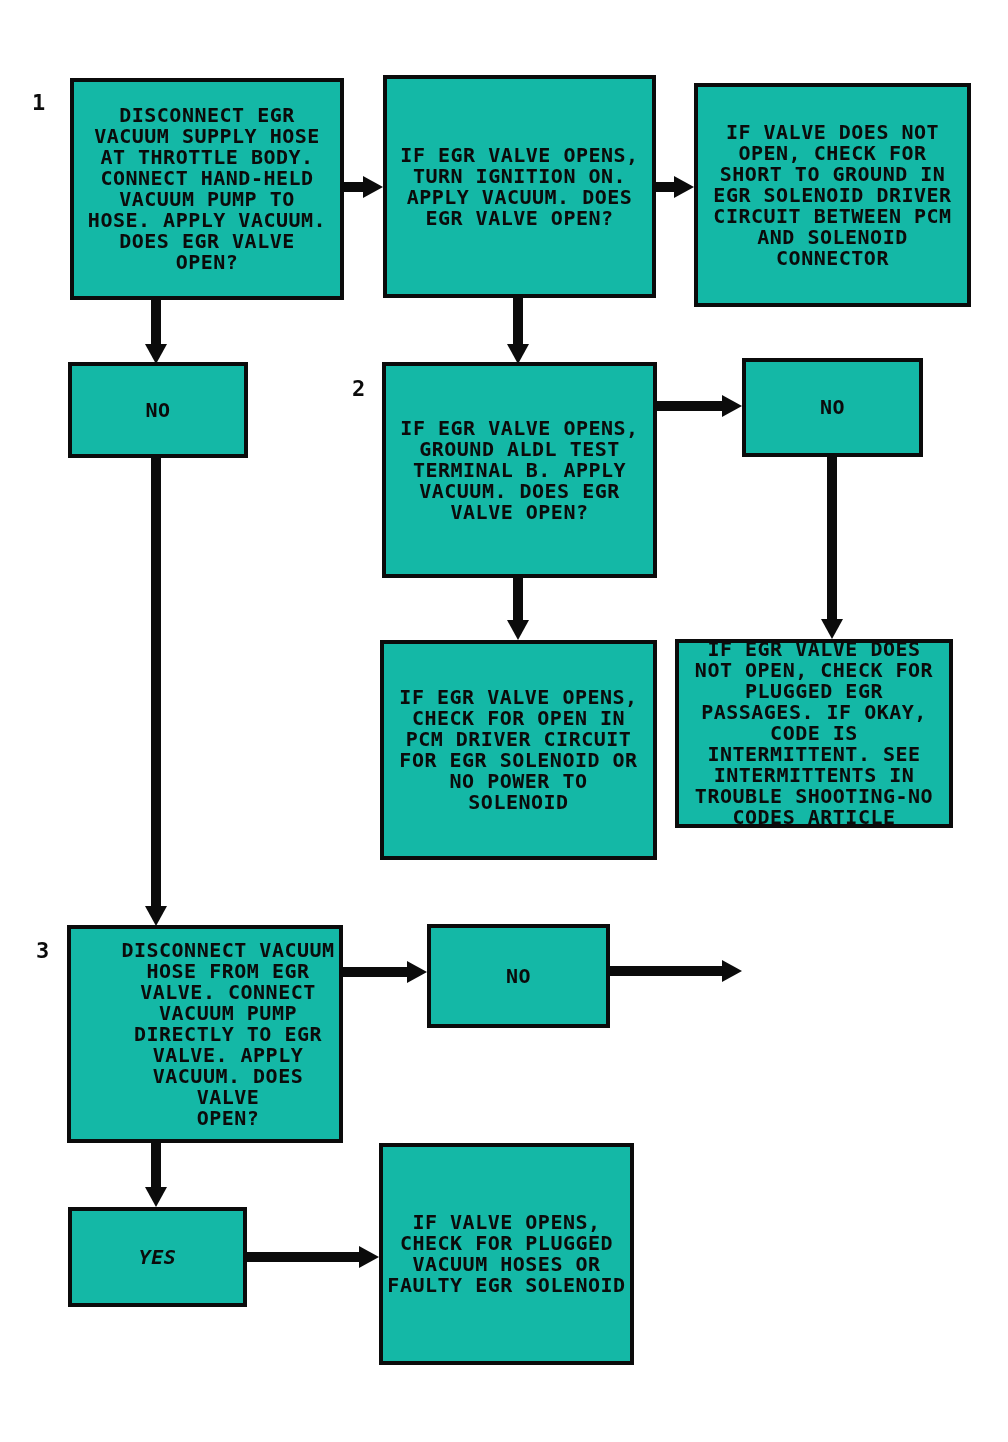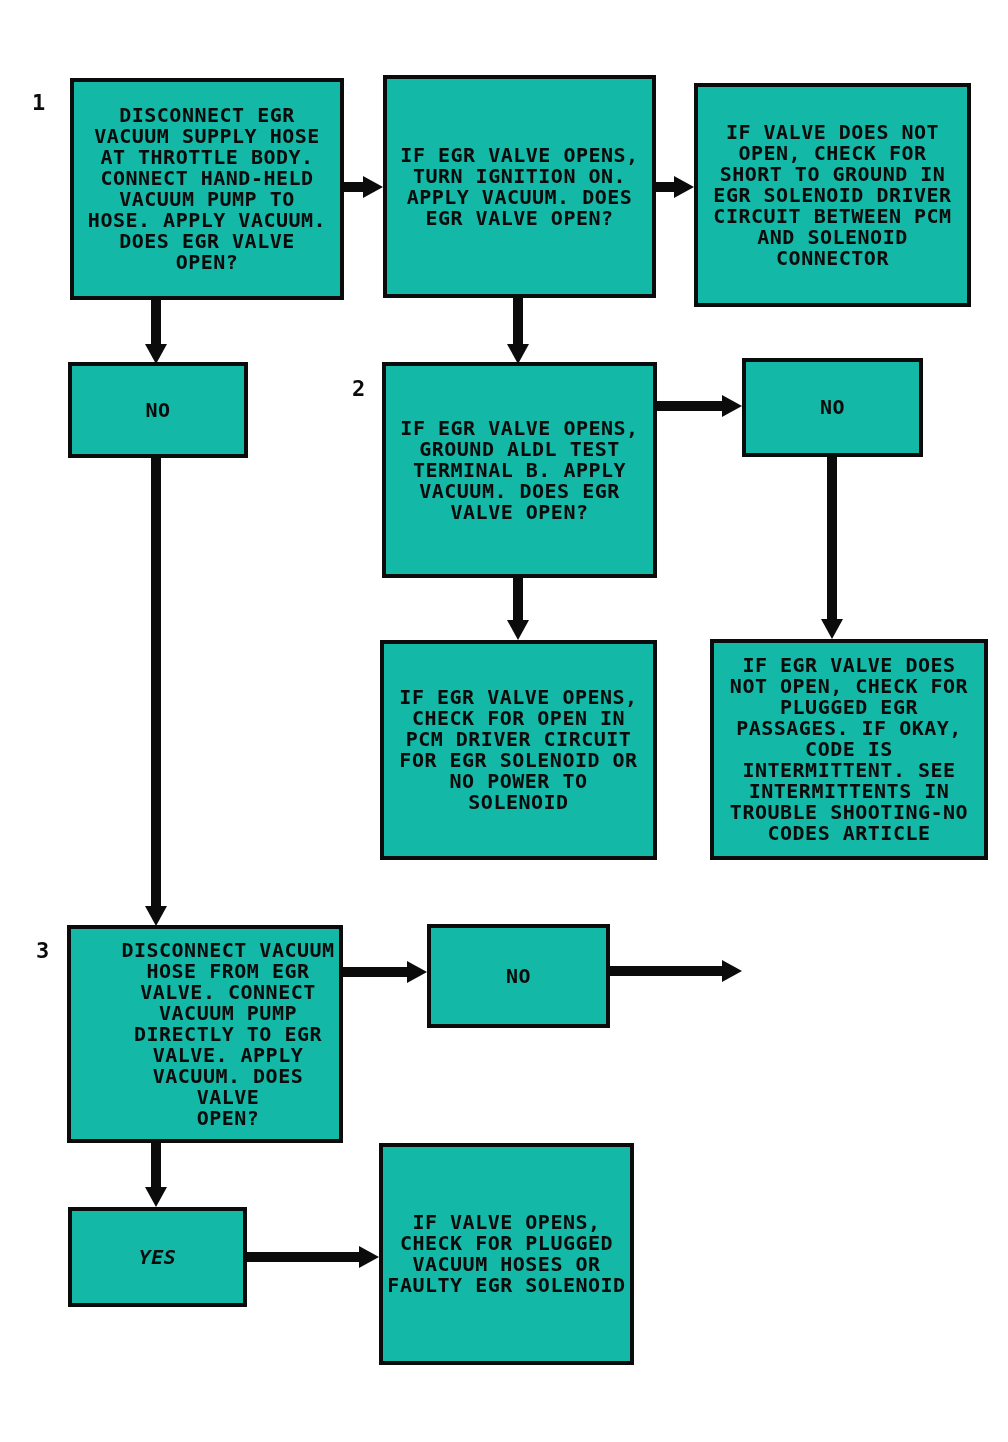--- a/index.html
+++ b/index.html
@@ -120,21 +120,21 @@
 
   <div class="node" style="left:380px; top:640px; width:277px; height:220px;">
     <span class="txt">IF EGR VALVE OPENS,
 CHECK FOR OPEN IN
 PCM DRIVER CIRCUIT
 FOR EGR SOLENOID OR
 NO POWER TO
 SOLENOID</span>
   </div>
 
-  <div class="node" style="left:710px; top:639px; width:278px; height:221px;">
+  <div class="node" style="left:675px; top:639px; width:278px; height:189px;">
     <span class="txt">IF EGR VALVE DOES
 NOT OPEN, CHECK FOR
 PLUGGED EGR
 PASSAGES. IF OKAY,
 CODE IS
 INTERMITTENT. SEE
 INTERMITTENTS IN
 TROUBLE SHOOTING-NO
 CODES ARTICLE</span>
   </div>

